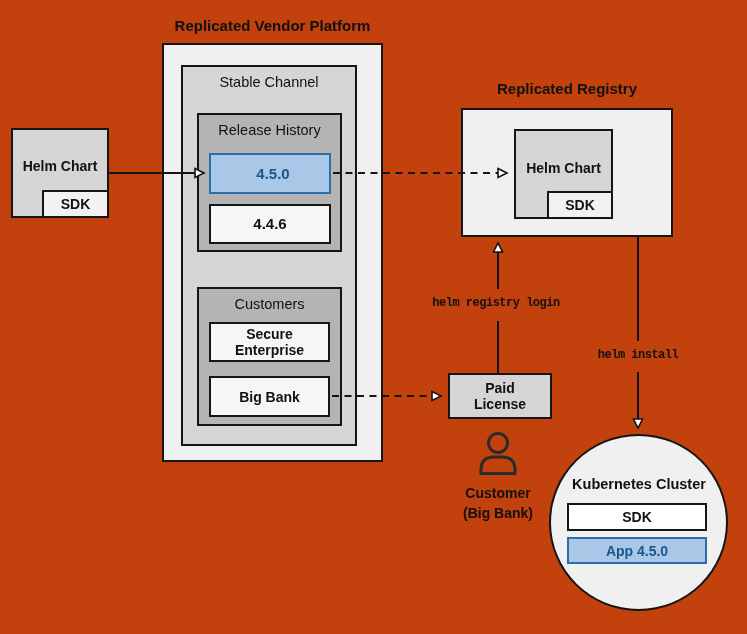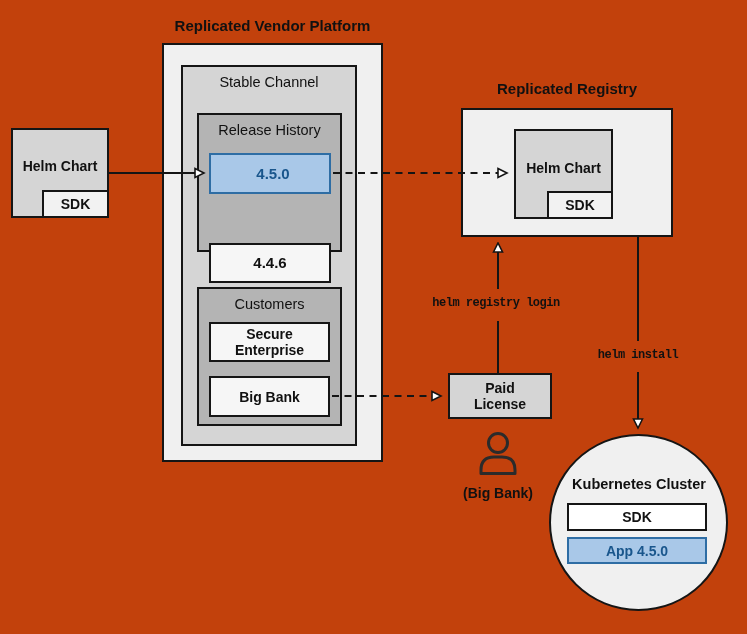--- a/index.html
+++ b/index.html
@@ -42,21 +42,21 @@
   <div class="box fill-med node" style="left:181px;top:65px;width:176px;height:381px;">
     <div class="hdr">Stable Channel</div>
   </div>
 
   <div class="box fill-dark node" style="left:197px;top:113px;width:145px;height:139px;">
     <div class="hdr">Release History</div>
   </div>
   <div class="box fill-blue b25 center node" style="left:209px;top:153px;width:122px;height:41px;color:#19568c;padding-left:6px;">
     <span class="lbl" style="font-size:15px;">4.5.0</span>
   </div>
-  <div class="box fill-pale b25 center node" style="left:209px;top:204px;width:122px;height:40px;margin-top:39px;">
+  <div class="box fill-pale b25 center node" style="left:209px;top:204px;width:122px;height:40px;">
     <span class="lbl" style="font-size:15px;">4.4.6</span>
   </div>
 
   <div class="box fill-dark node" style="left:197px;top:287px;width:145px;height:139px;">
     <div class="hdr">Customers</div>
   </div>
   <div class="box fill-pale b25 center node" style="left:209px;top:322px;width:121px;height:40px;">
     <span class="lbl">Secure</span>
     <span class="lbl">Enterprise</span>
   </div>
@@ -82,20 +82,21 @@
 
   <div class="mono txt" style="left:386px;top:296px;width:220px;">helm registry login</div>
   <div class="mono txt" style="left:548px;top:348px;width:180px;">helm install</div>
 
   <div class="box fill-med center node" style="left:448px;top:373px;width:104px;height:46px;">
     <span class="lbl">Paid</span>
     <span class="lbl">License</span>
   </div>
 
   <div class="txt" style="position:absolute;left:437px;top:483px;width:122px;text-align:center;font-weight:700;font-size:14px;line-height:20px;">
+    <div>Customer</div>
     <div>(Big Bank)</div>
   </div>
 
   <div class="circle node" style="left:549px;top:434px;width:179px;height:177px;">
     <div style="position:absolute;left:8px;top:40px;width:160px;text-align:center;font-weight:700;font-size:14.5px;">Kubernetes Cluster</div>
     <div class="box fill-white b25 center" style="left:16px;top:67px;width:140px;height:28px;">
       <span class="lbl">SDK</span>
     </div>
     <div class="box fill-blue b25 center" style="left:16px;top:101px;width:140px;height:27px;color:#19568c;">
       <span class="lbl">App 4.5.0</span>

